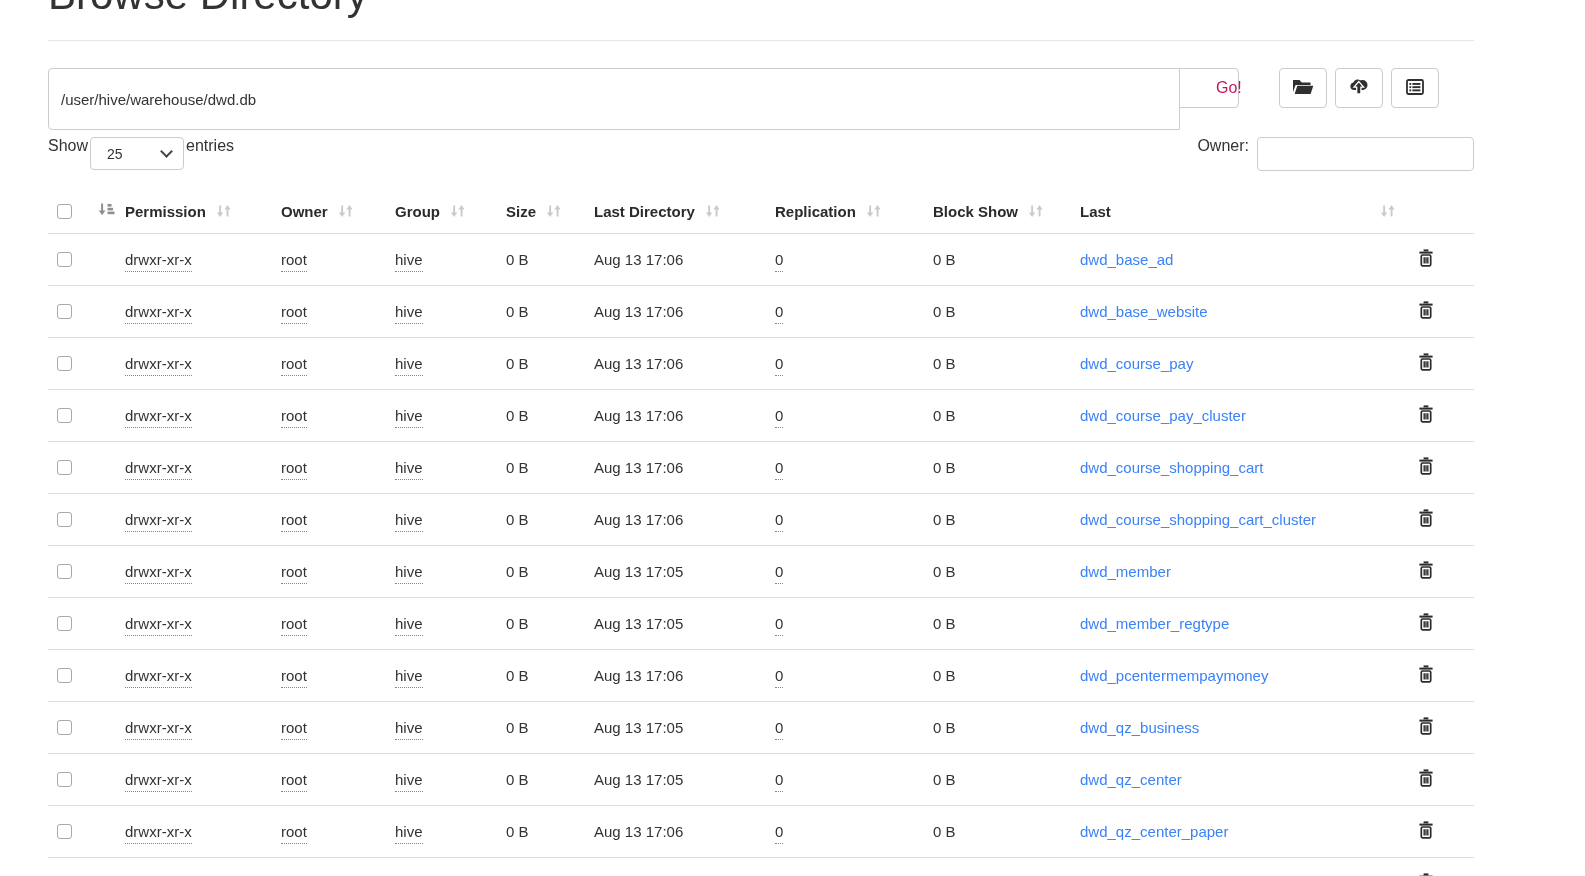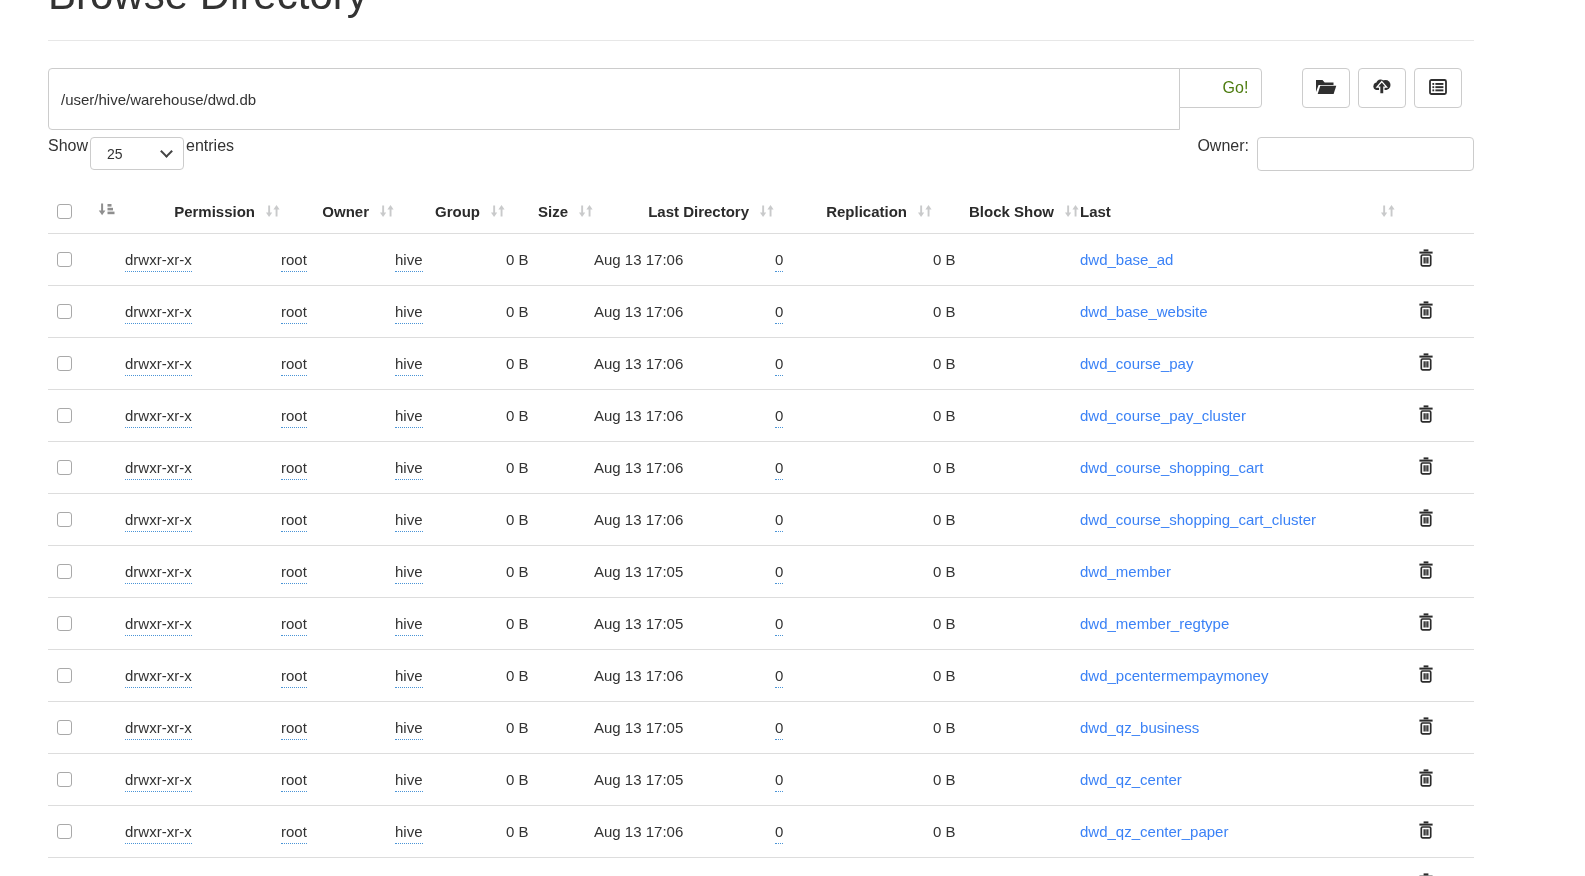--- a/index.html
+++ b/index.html
@@ -16,22 +16,22 @@
 
   
   .toolbar{display:flex;align-items:flex-start;margin-top:27px;height:40px;}
   .input-group{display:flex;}
   .path-input{
     width:1106px;height:38px;border:1px solid #ccc;border-radius:4px 0 0 4px;
     padding:11px 12px;font-size:15px;color:#333;outline:none;
     font-family:"Liberation Sans","DejaVu Sans",sans-serif;
   }
   .go-btn{
-    width:83px;height:40px;margin-left:-1px;border:1px solid #ccc;background:#fff;
-    border-radius:0 4px 4px 0;font-size:16px;color:#4d7c0f;cursor:pointer;
+    width:60px;height:40px;margin-left:-1px;border:1px solid #ccc;background:#fff;
+    border-radius:0 4px 4px 0;font-size:16px;color:#be185d;cursor:pointer;
     font-family:"Liberation Sans","DejaVu Sans",sans-serif;
     padding-left:36px;
   }
   .icon-btns{display:flex;margin-left:40px;gap:8px;}
   .icon-btn{
     width:48px;height:40px;border:1px solid #ccc;border-radius:4px;background:#fff;
     display:flex;align-items:center;justify-content:center;cursor:pointer;padding:0;
   }
 
   
@@ -60,21 +60,21 @@
     font-size:15px;color:#333;
   }
   .dir-table th{
     text-align:left;font-weight:bold;color:#2b2b2b;padding:12px 0 13px 0;
     border-bottom:1px solid #ddd;font-size:15px;vertical-align:middle;white-space:nowrap;
   }
   .dir-table td{
     padding:15px 0;border-bottom:1px solid #ddd;vertical-align:middle;
     line-height:17px;white-space:nowrap;overflow:hidden;
   }
-  .th-inner{display:flex;align-items:center;justify-content:flex-end;}
+  .th-inner{display:flex;align-items:center;}
   .sort-icon{margin-left:10px;display:inline-flex;flex:none;}
   .sort-icon-right{margin-left:auto;margin-right:14px;}
   input[type=checkbox]{
     -webkit-appearance:none;appearance:none;width:15px;height:15px;margin:0 0 0 9px;
     border:1px solid #a9a9a9;border-radius:3px;background:#fff;cursor:pointer;display:block;
   }
   .editable{
     border-bottom:1px dotted #4a94d6;padding-bottom:3px;cursor:pointer;
   }
   a.dir-link{color:#3b82f6;text-decoration:none;cursor:pointer;}

